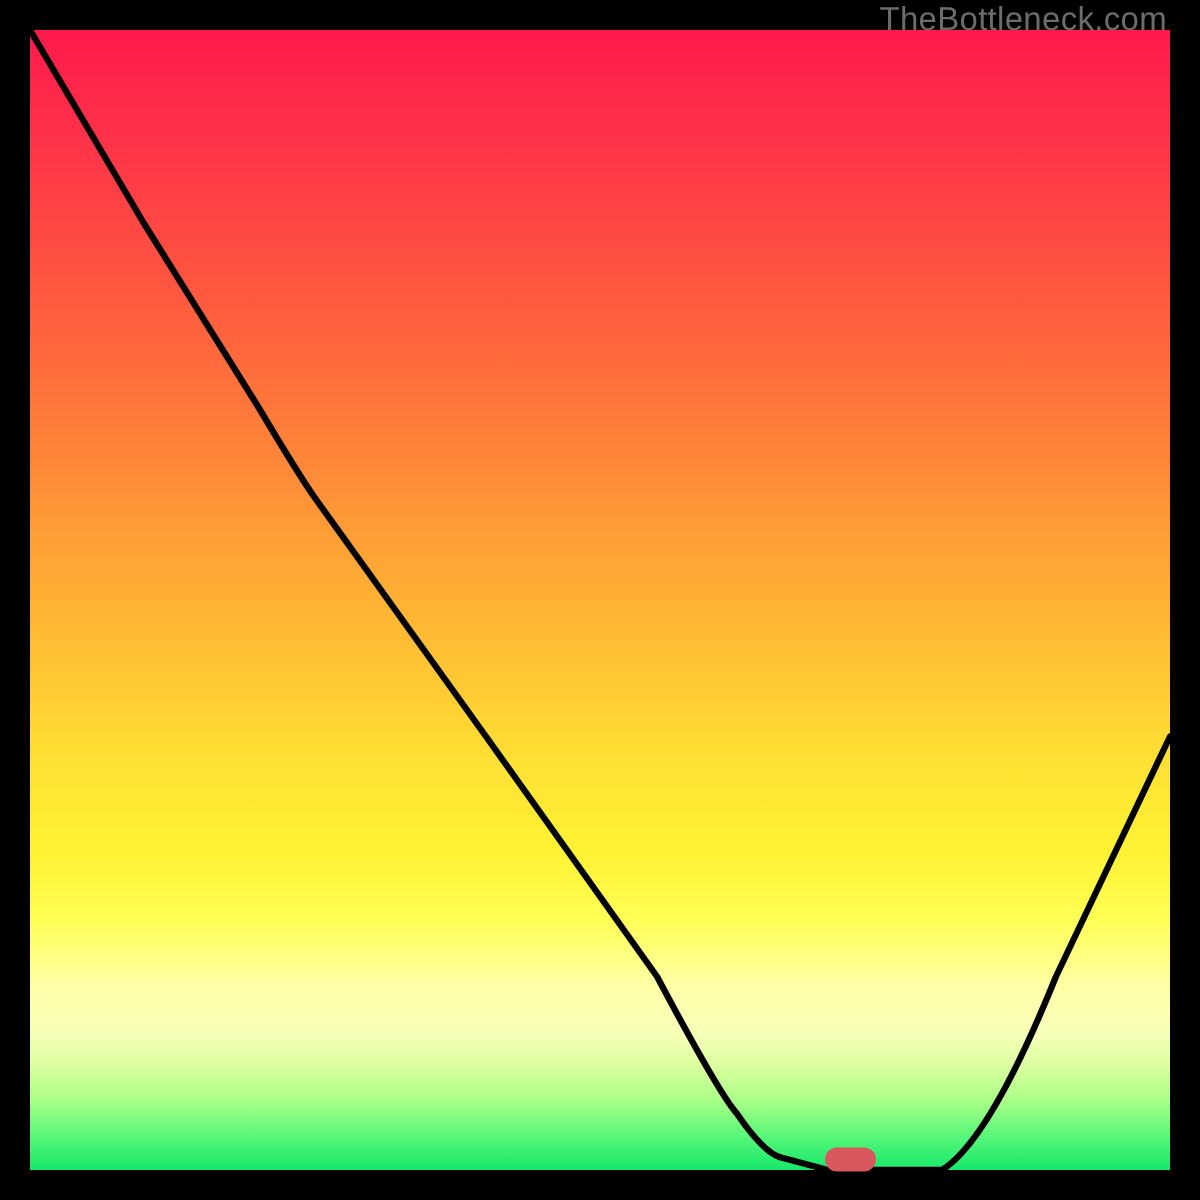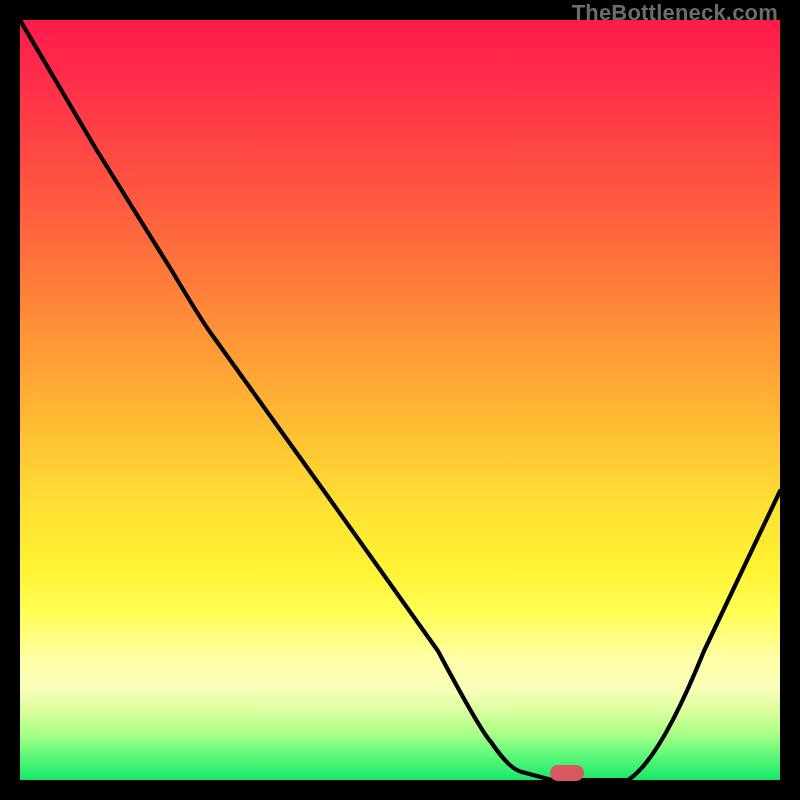--- a/index.html
+++ b/index.html
@@ -25,21 +25,21 @@
     top: 20px;
     width: 760px;
     height: 760px;
   }
   .watermark {
     position: absolute;
     top: 0px;
     right: 22px;
     color: #6c6c6c;
     font-size: 22px;
-    font-weight: 700;
+    font-weight: 400;
     letter-spacing: 0.2px;
   }
   .gradient {
     position: absolute;
     inset: 0;
     
     background: linear-gradient(
       to bottom,
       #ff1a4b 0%,
       #ff2e4a 8%,

